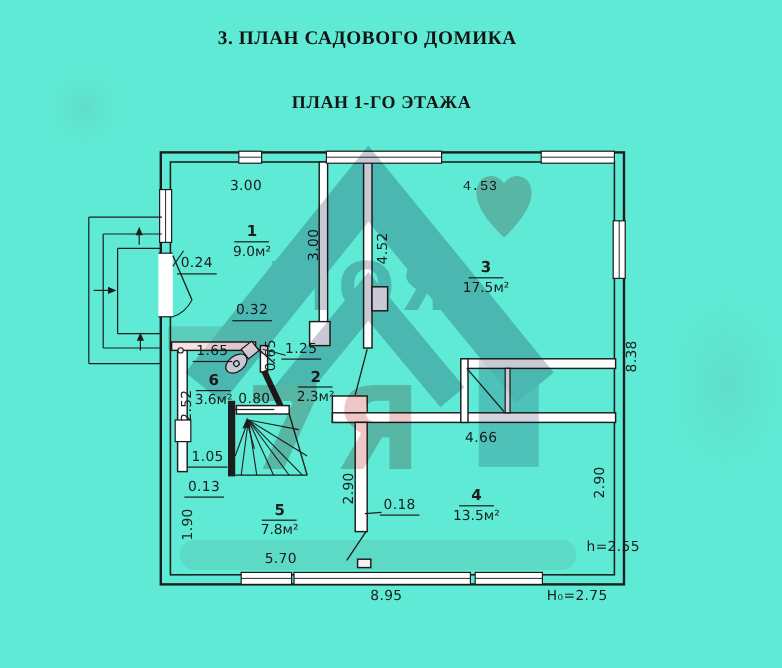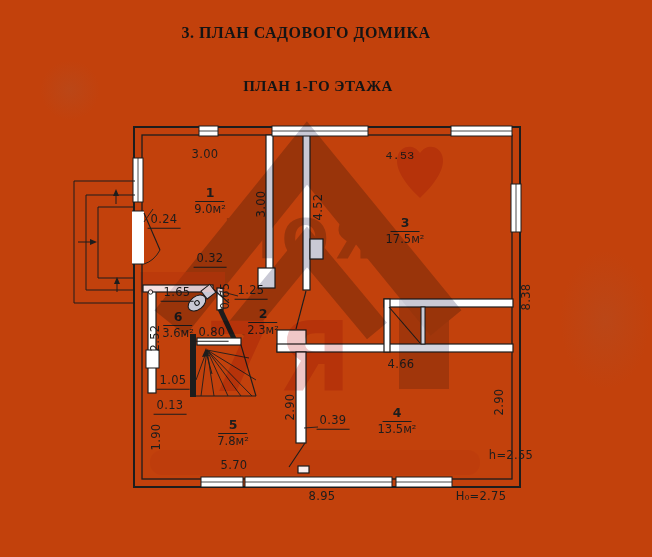--- a/index.html
+++ b/index.html
@@ -1,16 +1,16 @@
 <!DOCTYPE html>
 <html><head>
 <meta charset="utf-8">
 <style>
   html,body{margin:0;padding:0;background:#ffffff;}
-  .stage{position:relative;width:652px;height:557px;background:#c2410c;overflow:hidden;
+  .stage{position:relative;width:652px;height:557px;background:#5eead4;overflow:hidden;
          font-family:"DejaVu Sans","Liberation Sans",sans-serif;}
   .title{position:absolute;left:0;top:24px;width:612px;text-align:center;
          font-family:"Liberation Serif","DejaVu Serif",serif;font-weight:bold;
          font-size:16px;letter-spacing:.5px;color:#141414;}
   .subtitle{position:absolute;left:12px;top:78px;width:612px;text-align:center;
          font-family:"Liberation Serif","DejaVu Serif",serif;font-weight:bold;
          font-size:15px;letter-spacing:.5px;color:#141414;}
   .plan-svg,.wm-svg{position:absolute;left:0;top:0;width:652px;height:557px;}
   .wm-svg{mix-blend-mode:multiply;opacity:.5;pointer-events:none;}
   .labels{position:absolute;left:0;top:0;width:652px;height:557px;pointer-events:none;}
@@ -165,21 +165,21 @@
       <div class="dim ul" style="left: 210px; top: 260px;">0.32</div>
       <div class="dim ul" style="left: 177px; top: 294px;">1.65</div>
       <div class="dim ul" style="left: 251px; top: 292px;">1.25</div>
       <div class="dim rot" style="left: 226px; top: 296px;">0.65</div>
       <div class="dim rot" style="left: 156px; top: 338px;">2.52</div>
       <div class="dim ul" style="left: 212px; top: 334px;">0.80</div>
       <div class="dim ul" style="left: 173px; top: 382px;">1.05</div>
       <div class="dim ul" style="left: 170px; top: 407px;">0.13</div>
       <div class="dim rot" style="left: 157px; top: 437px;">1.90</div>
       <div class="dim rot" style="left: 291px; top: 407px;">2.90</div>
-      <div class="dim ul" style="left: 333px; top: 422px;">0.39</div>
+      <div class="dim ul" style="left: 333px; top: 422px;">0.18</div>
       <div class="dim" style="left: 401px; top: 365px;">4.66</div>
       <div class="dim rot" style="left: 500px; top: 402px;">2.90</div>
       <div class="dim" style="left: 234px; top: 466px;">5.70</div>
       <div class="dim" style="left: 322px; top: 497px;">8.95</div>
       <div class="dim" style="left: 471px; top: 456px; margin-left: 40px;">h=2.55</div>
       <div class="dim" style="left: 481px; top: 497px;">H₀=2.75</div>
     </div>
 
   <svg class="wm-svg" viewBox="0 0 652 557">
     <polyline points="170,323 307,153 446,323" fill="none" stroke-width="40" stroke="#9494ac"></polyline>

